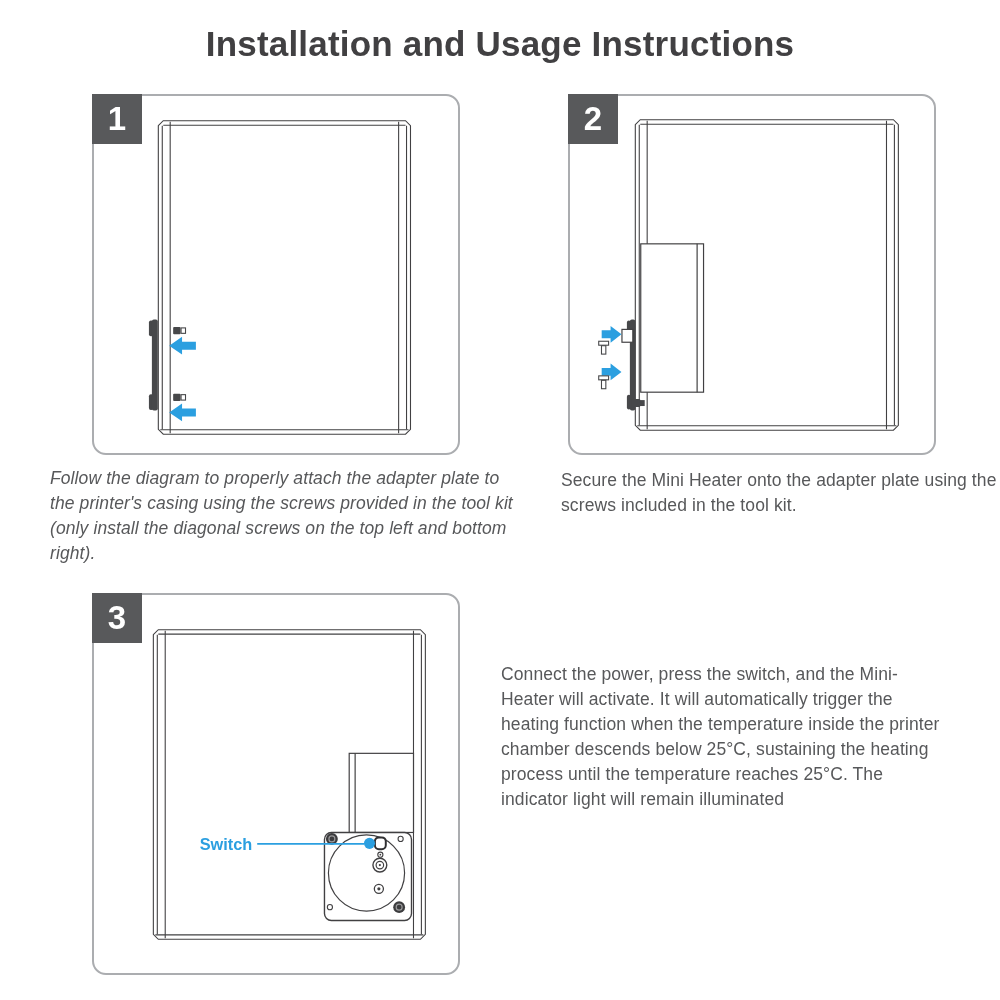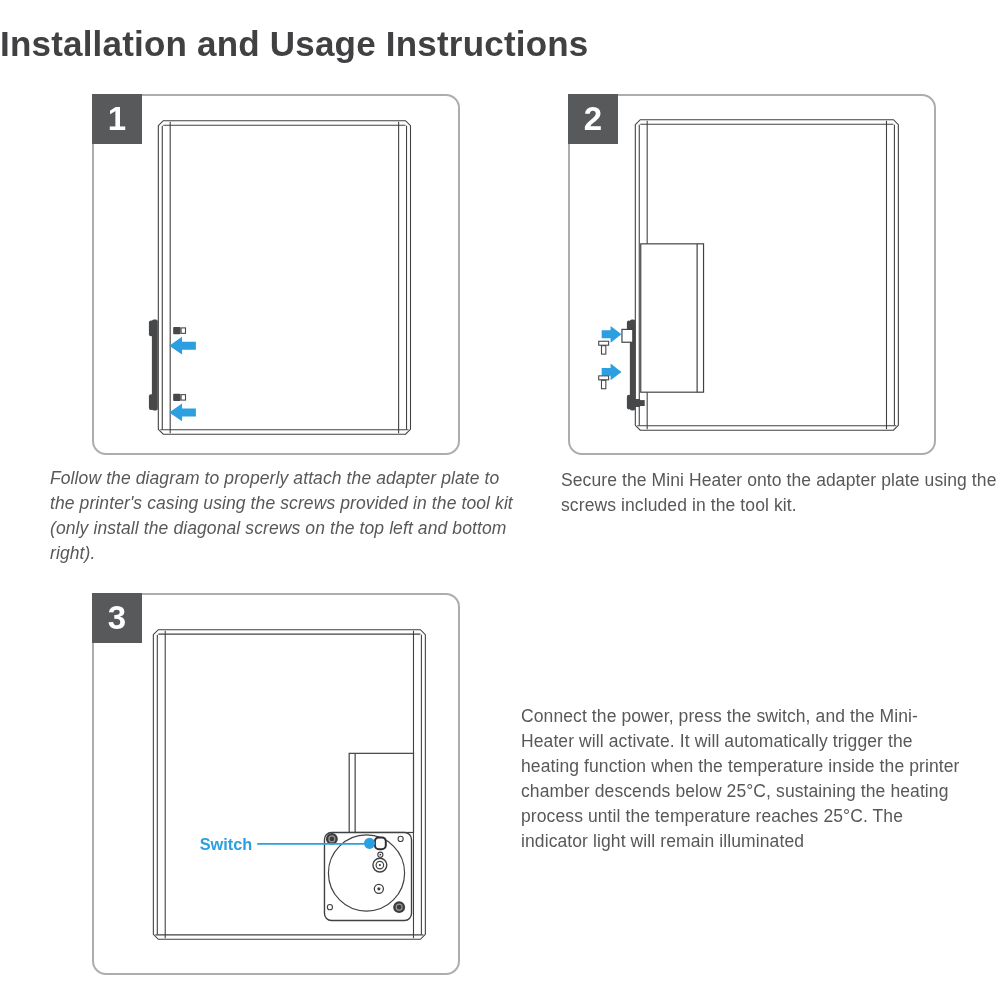--- a/index.html
+++ b/index.html
@@ -2,21 +2,21 @@
 <html><head>
 <meta charset="utf-8">
 <style>
   html,body { margin:0; padding:0; background:#ffffff; }
   .page {
     position:relative; width:1000px; height:1000px; background:#ffffff;
     font-family:"Liberation Sans", sans-serif; overflow:hidden;
   }
   .title {
     position:absolute; top:24px; left:0; width:1000px; margin:0;
-    font-size:35px; font-weight:700; color:#414042;
+    text-align:center; font-size:35px; font-weight:700; color:#414042;
     letter-spacing:0.2px;
   }
   .panel {
     position:absolute; border:2px solid #abadb0; border-radius:14px;
     background:#ffffff; box-sizing:border-box;
   }
   .panel-1 { left:92px;  top:94px;  width:368px; height:361px; }
   .panel-2 { left:568px; top:94px;  width:368px; height:361px; }
   .panel-3 { left:92px;  top:593px; width:368px; height:382px; }
   .badge {
@@ -24,21 +24,21 @@
     background:#58595b; color:#ffffff; display:flex; align-items:center;
     justify-content:center; font-size:33px; font-weight:700;
   }
   .diagram { position:absolute; left:0; top:0; width:100%; height:100%; }
   .caption {
     position:absolute; margin:0; font-size:17.5px; line-height:25px;
     color:#57585a; letter-spacing:0.1px;
   }
   .caption-1 { left:50px;  top:466px; width:478px;font-style:italic; }
   .caption-2 { left:561px; top:468px; width:448px; }
-  .caption-3 { left:501px; top:704px; width:448px;margin-left:20px; }
+  .caption-3 { left:501px; top:662px; width:448px; }
 </style>
 </head>
 <body>
 
 <div class="page">
 
   <h1 class="title">Installation and Usage Instructions</h1>
 
   <section class="panel panel-1">
     <div class="badge">

